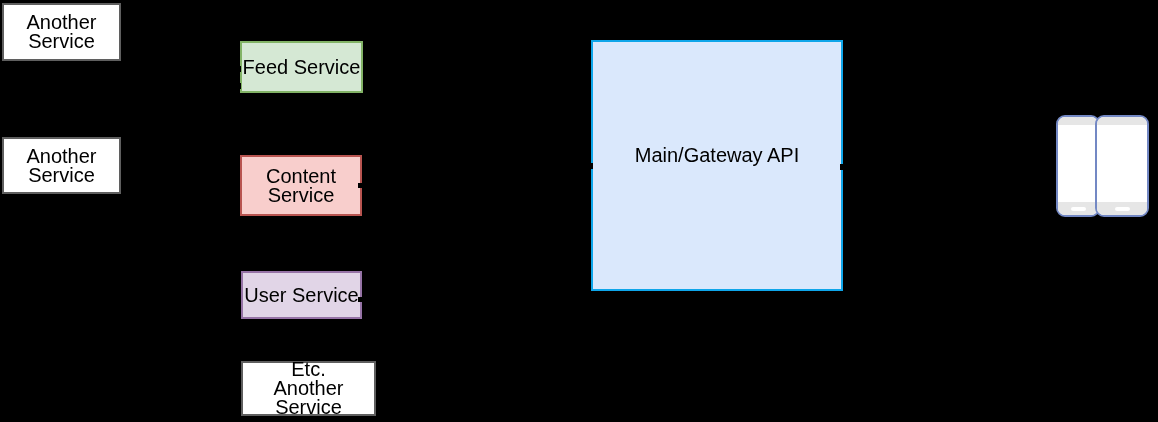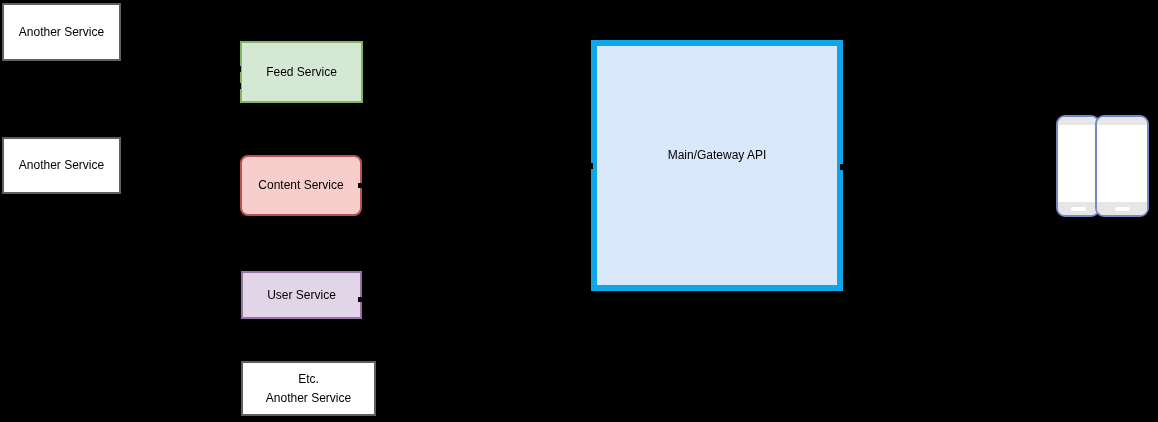--- a/index.html
+++ b/index.html
@@ -12,34 +12,34 @@
     overflow: hidden;
   }
   .node {
     position: absolute;
     box-sizing: border-box;
     display: flex;
     flex-direction: column;
     align-items: center;
     justify-content: center;
     text-align: center;
-    font-size: 12px;
+    font-size: 20px;
     line-height: 19px;
     color: #000000;
   }
   .node-plain   { background: #ffffff; border: 2px solid #5f5f5f; }
   .node-feed    { background: #d5e8d4; border: 2px solid #82b366; }
   .node-content { background: #f8cecc; border: 2px solid #b85450; }
   .node-user    { background: #e1d5e7; border: 2px solid #9673a6; }
-  .node-gateway { background: #dae8fc; border: 6px solid #0ea5e9; }
+  .node-gateway { background: #dae8fc; border: 2px solid #0ea5e9; }
 
   .pos-another1 { left: 2px;   top: 3px;   width: 119px; height: 58px; }
   .pos-another2 { left: 2px;   top: 137px; width: 119px; height: 57px; }
-  .pos-feed     { left: 240px; top: 41px;  width: 123px; height: 62px; }
-  .pos-content  { left: 240px; top: 155px; width: 122px; height: 61px; border-radius: 8px; }
+  .pos-feed     { left: 240px; top: 41px;  width: 123px; height: 52px; }
+  .pos-content  { left: 240px; top: 155px; width: 122px; height: 61px; }
   .pos-user     { left: 241px; top: 271px; width: 121px; height: 48px; }
   .pos-etc      { left: 241px; top: 361px; width: 135px; height: 55px; }
   .pos-gateway  { left: 591px; top: 40px;  width: 252px; height: 251px; }
 
   .gateway-gap { height: 21px; }
 
   
   .devices { position: absolute; left: 1056px; top: 115px; width: 93px; height: 102px; }
   .phone {
     position: absolute;

